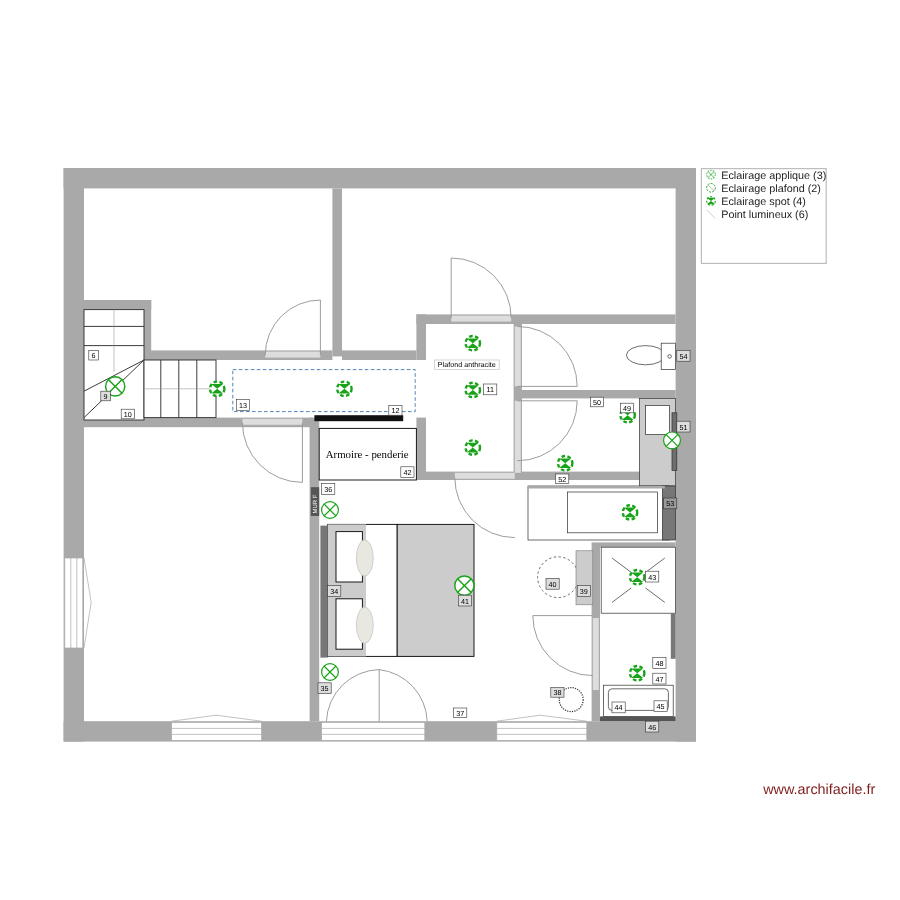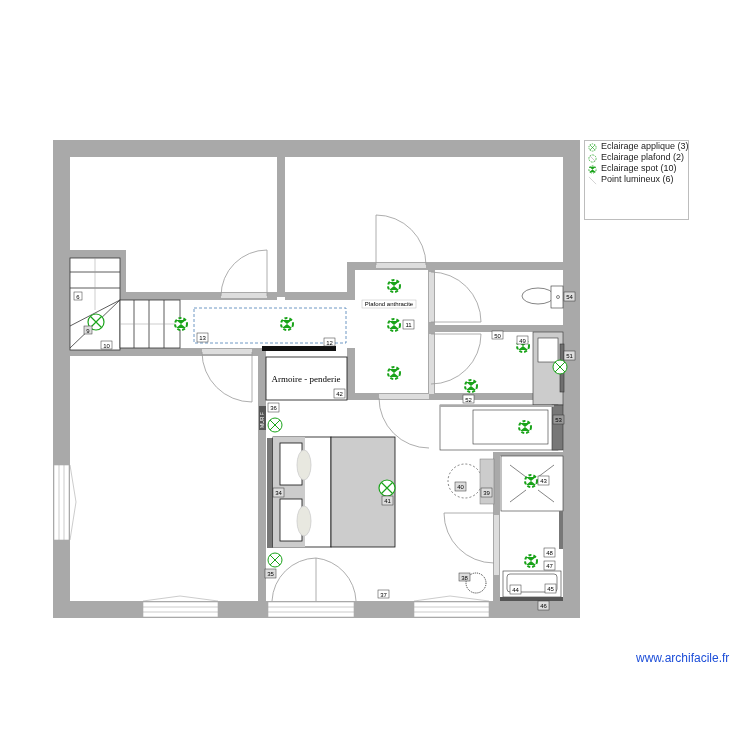--- a/index.html
+++ b/index.html
@@ -1,21 +1,21 @@
 <!DOCTYPE html>
 <html><head>
 <meta charset="utf-8">
 <style>
   html,body{margin:0;padding:0;background:#fff;}
   body{width:750px;height:750px;position:relative;overflow:hidden;font-family:"Liberation Sans",sans-serif;}
   #plan{position:absolute;left:0;top:0;width:750px;height:750px;}
   .legend{position:absolute;left:584px;top:140px;width:103px;height:78px;border:1px solid #bdbdbd;background:#fff;font-size:9px;color:#222;}
-  .legend-row{display:flex;align-items:flex-end;height:11px;line-height:11px;padding-left:3px;white-space:nowrap;}
+  .legend-row{display:flex;align-items:flex-start;height:11px;line-height:11px;padding-left:3px;white-space:nowrap;}
   .legend-row svg{margin-right:4px;flex:0 0 auto;}
-  .watermark{position:absolute;left:636px;top:651px;font-size:12px;color:#1d4ed8;}
+  .watermark{position:absolute;left:636px;top:651px;font-size:12px;color:#7f1d1d;}
   .tag{font-family:"Liberation Sans",sans-serif;font-size:6px;}
 </style>
 </head>
 <body>
 
 <svg id="plan" viewBox="0 0 750 750" xmlns="http://www.w3.org/2000/svg">
   <defs>
     <g id="spot">
       <circle r="6" fill="#fff"></circle>
       <path d="M-5,-4 L5,-4 L0,0 Z M-5,4 L5,4 L0,0 Z" fill="#19a319"></path>
@@ -302,21 +302,21 @@
         <circle r="4" fill="none" stroke="#19a319" stroke-width="0.8" stroke-dasharray="2,1"></circle>
         <path d="M-3,-3 L3,3" stroke="#999" stroke-width="0.6"></path>
       </svg>
     <span>Eclairage plafond (2)</span>
   </div>
   <div class="legend-row">
     <svg width="9" height="9" viewBox="-5 -5 10 10">
         <path d="M-4,-3 L4,-3 L0,0 Z M-4,3 L4,3 L0,0 Z" fill="#19a319"></path>
         <circle r="4" fill="none" stroke="#19a319" stroke-width="1" stroke-dasharray="2,1.5"></circle>
       </svg>
-    <span>Eclairage spot (10)</span>
+    <span>Eclairage spot (4)</span>
   </div>
   <div class="legend-row">
     <svg width="9" height="9" viewBox="-5 -5 10 10">
         <path d="M-4,-4 L4,4" stroke="#bbb" stroke-width="0.7"></path>
       </svg>
     <span>Point lumineux (6)</span>
   </div>
 </div>
 
 <div class="watermark">www.archifacile.fr</div>

